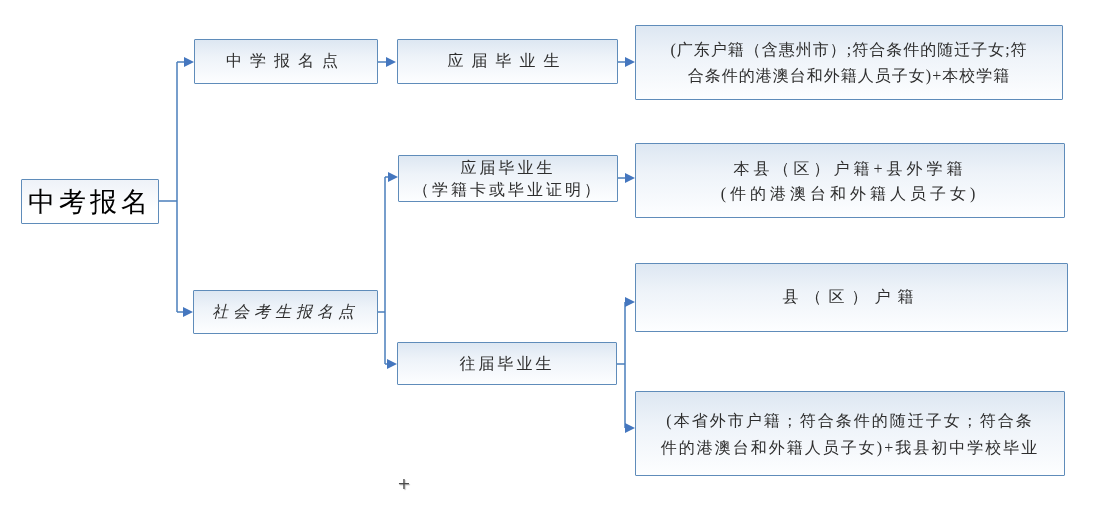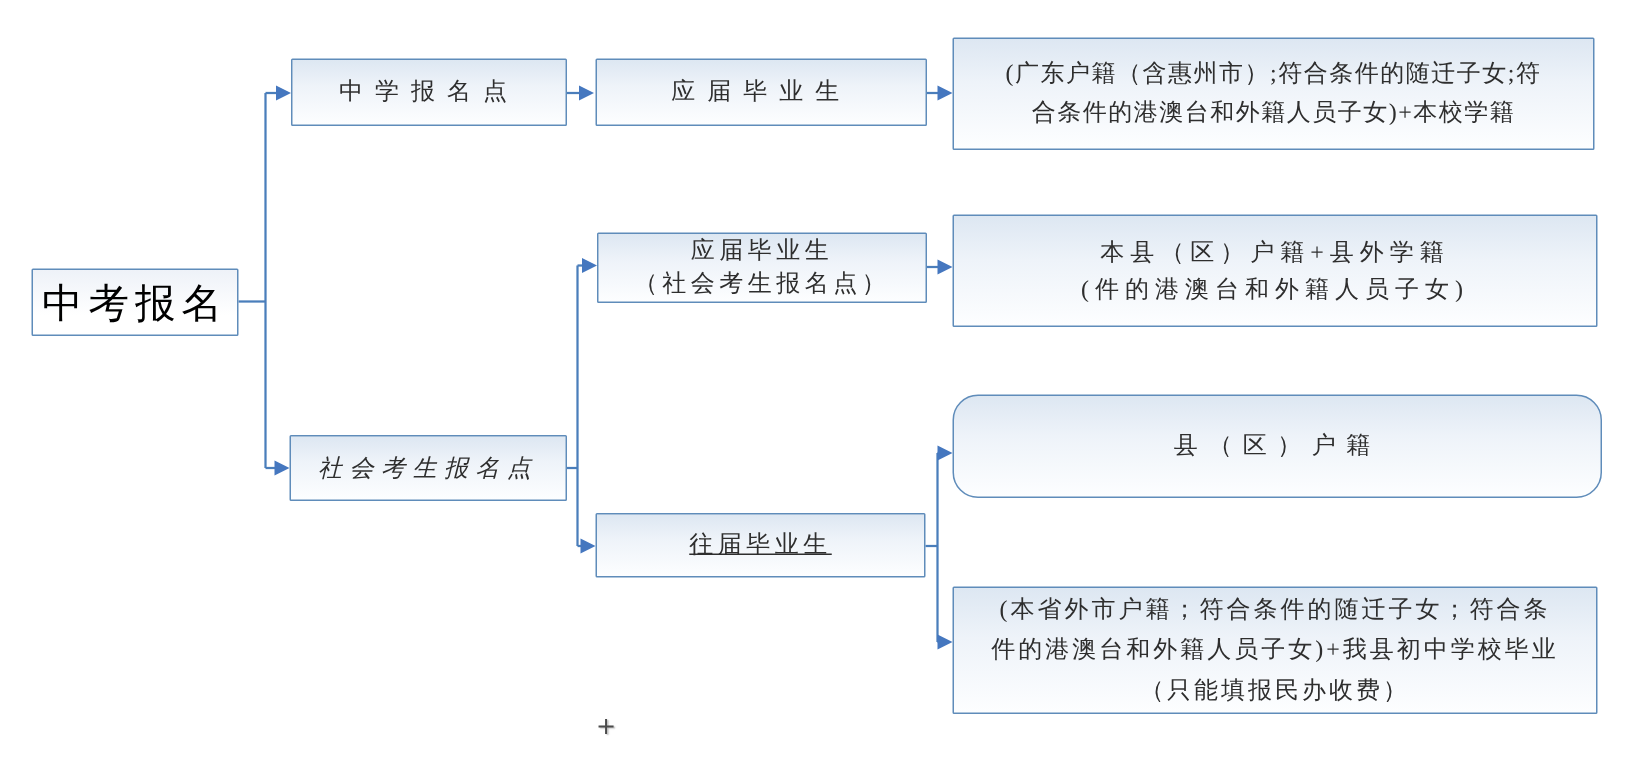--- a/index.html
+++ b/index.html
@@ -37,22 +37,22 @@
     background: linear-gradient(180deg, #eef2f8 0%, #ffffff 70%);
     font-size: 27px; font-weight: normal; color: #000000;
     letter-spacing: 4px;
   }
   .node-school-point  { left: 194px; top: 39px;  width: 184px; height: 45px; letter-spacing: 8px; }
   .node-fresh-grad-school { left: 397px; top: 39px; width: 221px; height: 45px; letter-spacing: 8px; }
   .node-school-eligibility { left: 635px; top: 25px; width: 428px; height: 75px; letter-spacing: 1px; line-height: 26px; }
   .node-fresh-grad-social { left: 398px; top: 155px; width: 220px; height: 47px; letter-spacing: 3px; line-height: 22px; }
   .node-local-hukou { left: 635px; top: 143px; width: 430px; height: 75px; letter-spacing: 4px; line-height: 25px; }
   .node-social-point { left: 193px; top: 290px; width: 185px; height: 44px; letter-spacing: 5px; font-style: italic; }
-  .node-county-hukou { left: 635px; top: 263px; width: 433px; height: 69px; letter-spacing: 7px; border-radius: 17px; }
-  .node-former-grad { left: 397px; top: 342px; width: 220px; height: 43px; letter-spacing: 3px; line-height: 21px; text-decoration: underline; }
+  .node-county-hukou { left: 635px; top: 263px; width: 433px; height: 69px; letter-spacing: 7px; }
+  .node-former-grad { left: 397px; top: 342px; width: 220px; height: 43px; letter-spacing: 3px; line-height: 21px; }
   .node-other-eligibility { left: 635px; top: 391px; width: 430px; height: 85px; letter-spacing: 2px; line-height: 27px; }
   .plus-mark {
     position: absolute;
     left: 396px; top: 476px;
     width: 16px; height: 16px;
     color: #4a4a4a;
     font-size: 16px;
     font-family: "DejaVu Sans", sans-serif;
     text-shadow: 1px 1px 1px #bbbbbb;
     text-align: center;
@@ -125,37 +125,36 @@
     <div class="line">(广东户籍（含惠州市）;符合条件的随迁子女;符</div>
     <div class="line">合条件的港澳台和外籍人员子女)+本校学籍</div>
   </div>
 
   <div class="node node-social-point">
     <div class="line">社会考生报名点</div>
   </div>
 
   <div class="node node-fresh-grad-social">
     <div class="line">应届毕业生</div>
-    <div class="line">（社会考生报名点）</div>
+    <div class="line">（学籍卡或毕业证明）</div>
   </div>
 
   <div class="node node-local-hukou">
     <div class="line">本县（区）户籍+县外学籍</div>
     <div class="line">(件的港澳台和外籍人员子女)</div>
   </div>
 
   <div class="node node-former-grad">
     <div class="line">往届毕业生</div>
   </div>
 
   <div class="node node-county-hukou">
     <div class="line">县（区）户籍</div>
   </div>
 
   <div class="node node-other-eligibility">
     <div class="line">(本省外市户籍；符合条件的随迁子女；符合条</div>
     <div class="line">件的港澳台和外籍人员子女)+我县初中学校毕业</div>
-    <div class="line">（只能填报民办收费）</div>
   </div>
 
   <div class="plus-mark">+</div>
 
 </div>
 
 </body></html>

